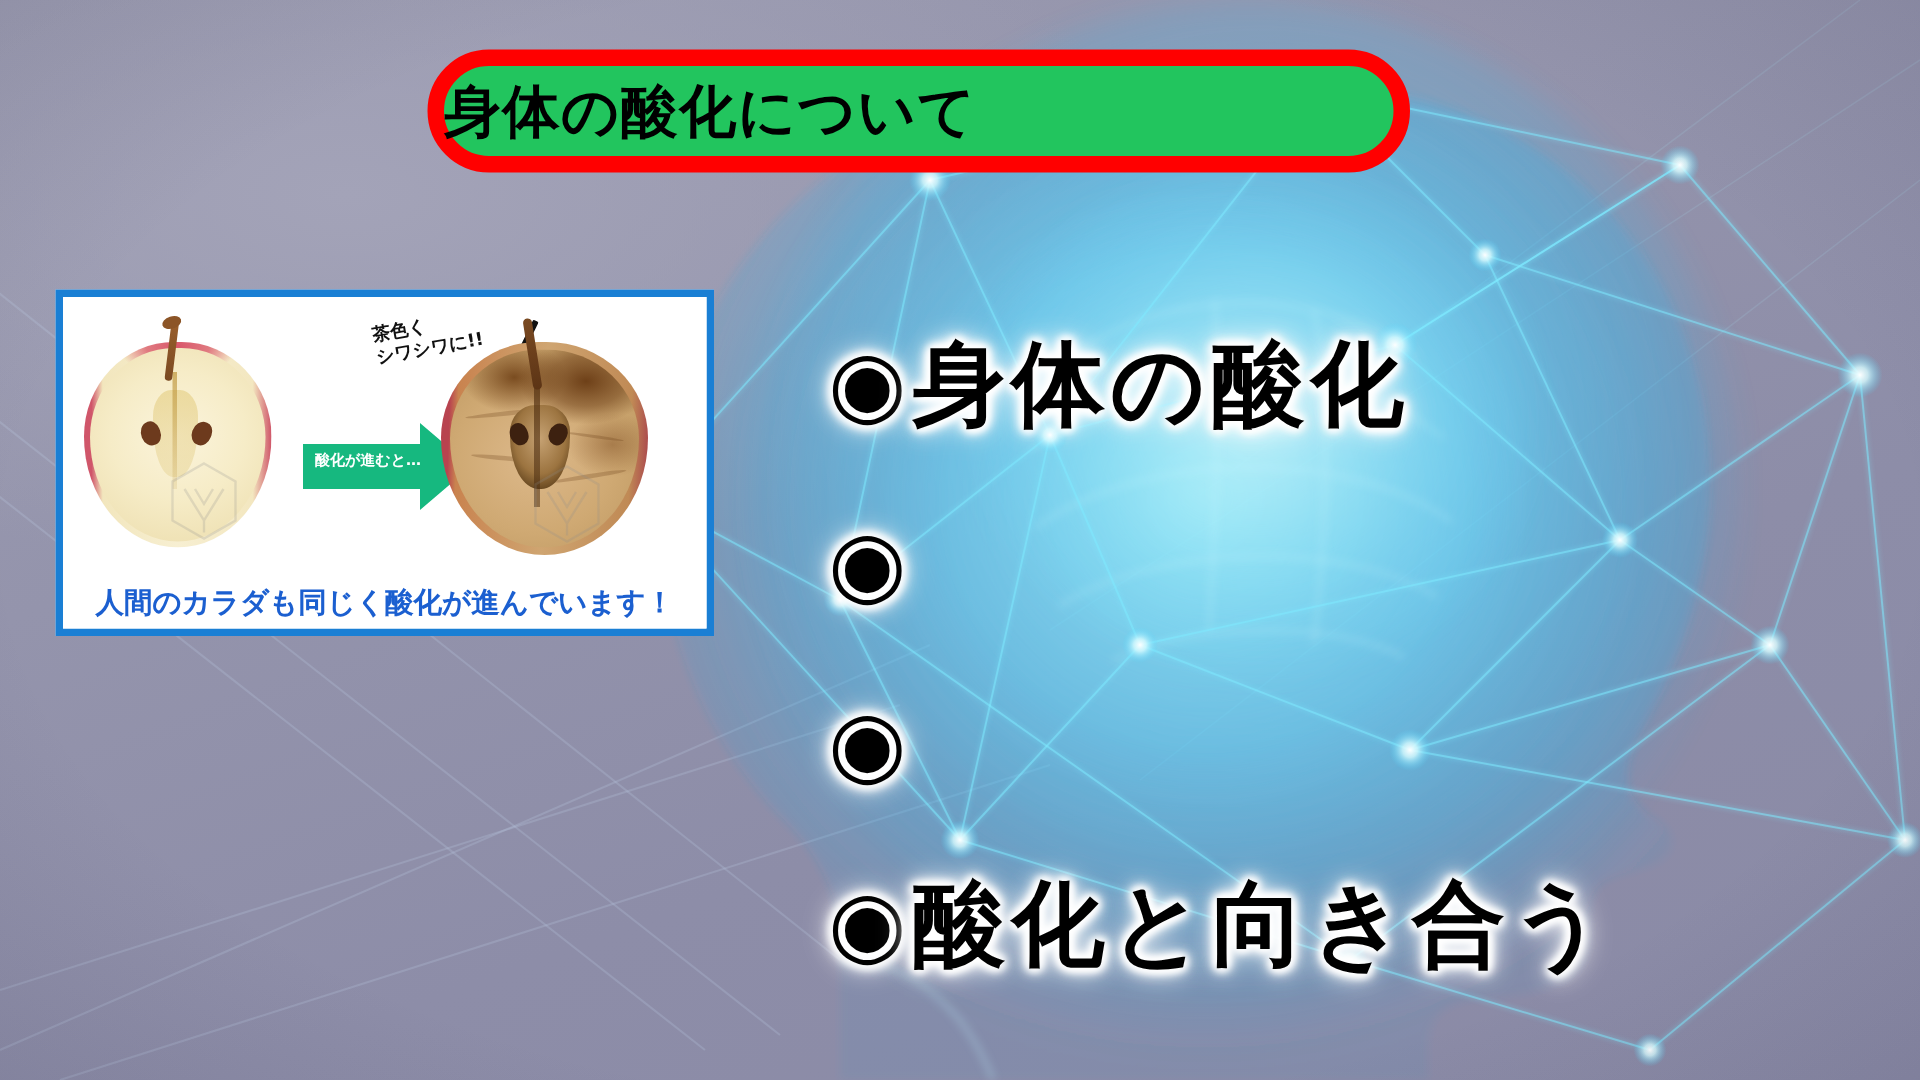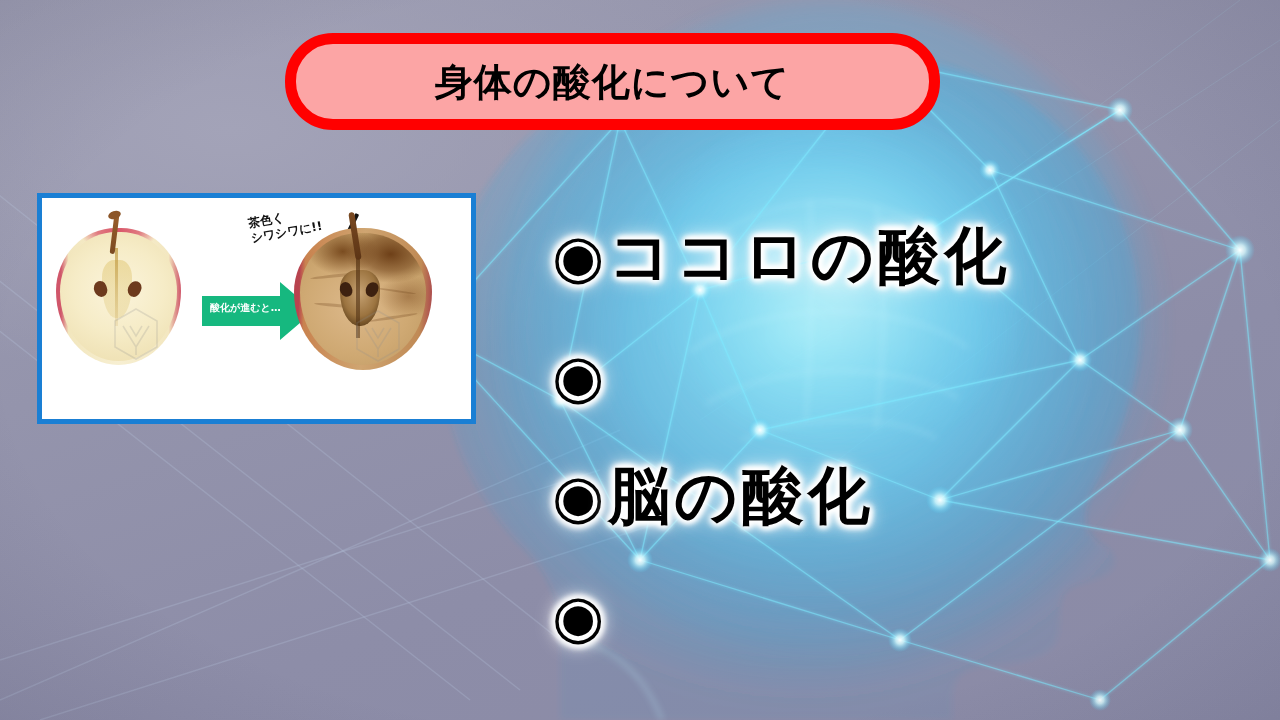--- a/index.html
+++ b/index.html
@@ -24,26 +24,26 @@
   .bg-network{position:absolute;inset:0;}
   .bg-head{position:absolute;inset:0;}
   .bg-vig{
     position:absolute;inset:0;
     background:radial-gradient(ellipse 90% 95% at 50% 50%, rgba(0,0,0,0) 55%, rgba(40,40,70,.22) 100%);
     pointer-events:none;
   }
 
   
   .title-banner{
-    position:absolute;left:285px;top:33px;width:655px;height:97px;
-    background:#fca5a5;
+    position:absolute;left:285px;top:33px;width:655px;height:82px;
+    background:#22c55e;
     border:11px solid #FF0000;
     border-radius:48px;
     box-sizing:border-box;
-    display:flex;align-items:center;justify-content:center;
+    display:flex;align-items:center;
   }
   .title-text{
     font-size:38px;font-weight:bold;color:#000;
     letter-spacing:1px;line-height:1;
     font-family:"DejaVu Sans","Liberation Sans",sans-serif;
     white-space:nowrap;
   }
 
   
   .apple-card{
@@ -399,39 +399,40 @@
         <div class="seed s1"></div>
         <div class="seed s2"></div>
         <div class="stem"></div>
       </div>
 
       <svg class="watermark wm-b" viewBox="0 0 60 60">
         <polygon points="30,3 51,15 51,41 30,53 9,41 9,15" fill="none" stroke="#8d8d8d" stroke-width="1.6"></polygon>
         <path d="M17 20 L30 41 L43 20 M24 20 L30 30 L36 20 M30 41 L30 49" fill="none" stroke="#8d8d8d" stroke-width="1.6"></path>
       </svg>
 
+      <div class="apple-caption">人間のカラダも同じく酸化が進んでいます！</div>
     </div>
   </div>
 
   <div class="bullets">
 
     <div class="bullet-row">
       <span class="bullet-mark">◉</span>
-      <span class="bullet-label">ココロの酸化</span>
+      <span class="bullet-label">身体の酸化</span>
     </div>
 
     <div class="bullet-row">
       <span class="bullet-mark">◉</span>
     </div>
 
     <div class="bullet-row">
       <span class="bullet-mark">◉</span>
-      <span class="bullet-label">脳の酸化</span>
     </div>
 
     <div class="bullet-row">
       <span class="bullet-mark">◉</span>
+      <span class="bullet-label">酸化と向き合う</span>
     </div>
 
   </div>
 
 
 </div>
 
 </body></html>

